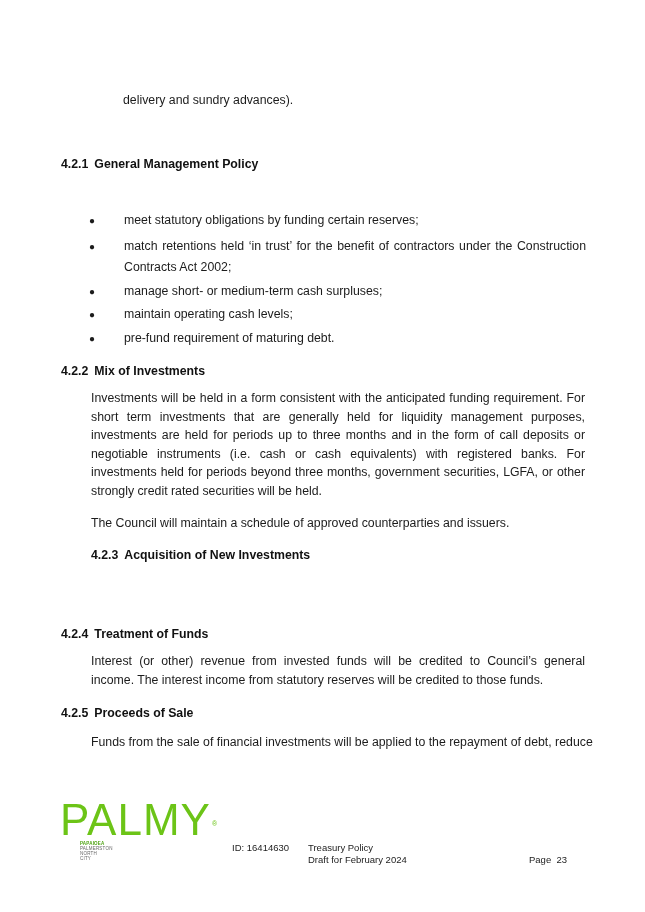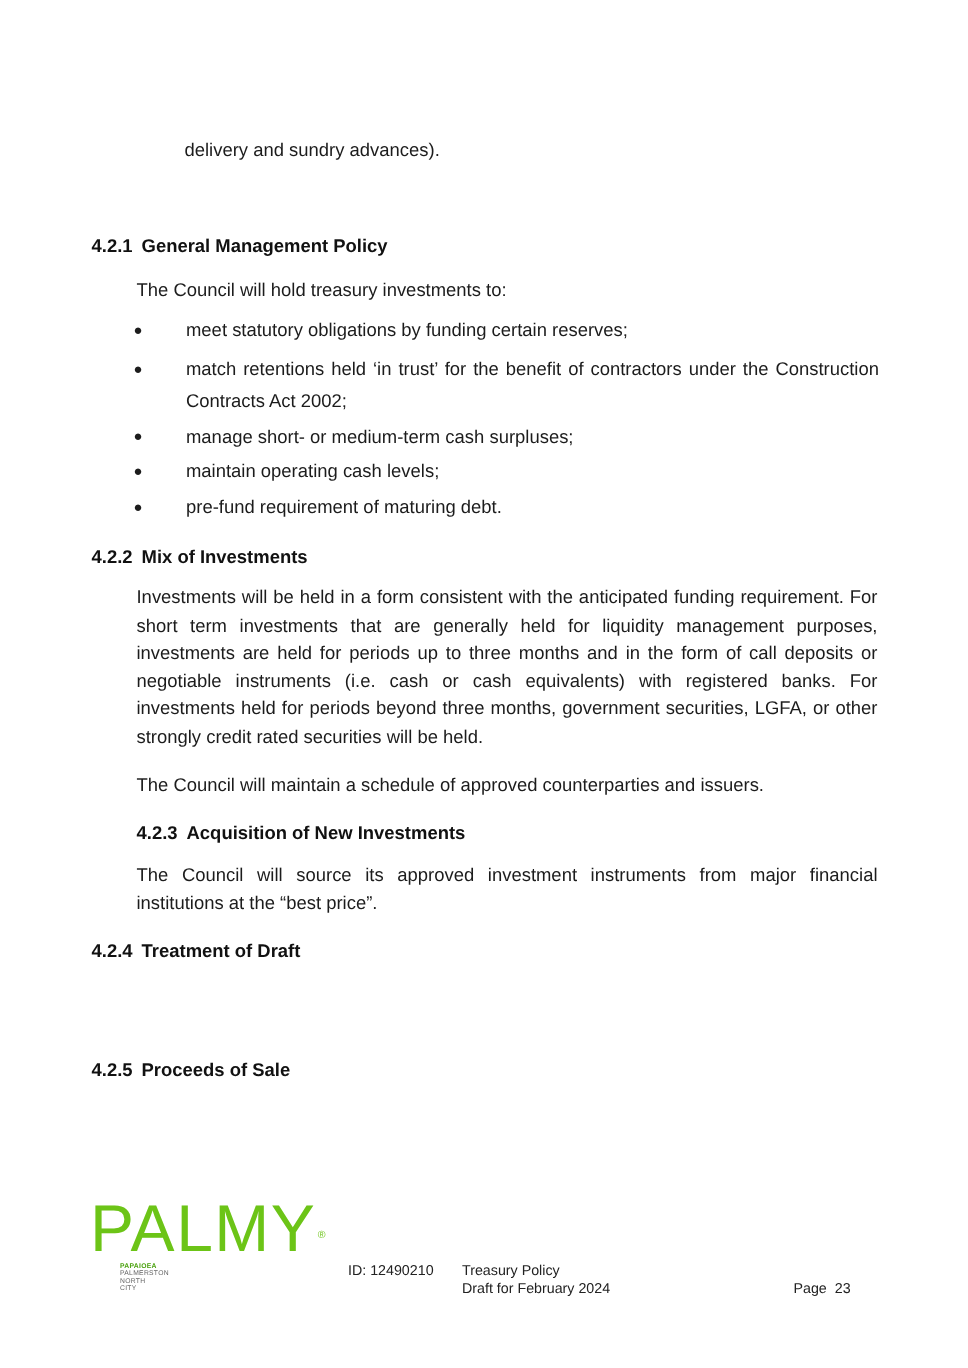--- a/index.html
+++ b/index.html
@@ -25,21 +25,20 @@
 <body>
 
 <div class="page body-text">
 
   <div class="abs" style="left:123px; top:90px;">delivery and sundry advances).</div>
 
 
   <div class="abs h3" style="left:61px; top:154px;">
     <span class="num">4.2.1</span><span>General Management Policy</span>
   </div>
-  <div class="abs para" style="top:183px;">The Council will hold treasury investments to:</div>
 
   <div class="abs bullet-row" style="top:210px;">
     <span class="bullet">●</span>
     <span class="bullet-text">meet statutory obligations by funding certain reserves;</span>
   </div>
   <div class="abs bullet-row" style="top:236px;">
     <span class="bullet">●</span>
     <span class="bullet-text">match retentions held ‘in trust’ for the benefit of contractors under the Construction Contracts Act 2002;</span>
   </div>
   <div class="abs bullet-row" style="top:281px;">
@@ -57,44 +56,45 @@
 
   <div class="abs h3" style="left:61px; top:361px;">
     <span class="num">4.2.2</span><span>Mix of Investments</span>
   </div>
   <div class="abs para" style="top:389px; line-height:18.5px;">Investments will be held in a form consistent with the anticipated funding requirement. For short term investments that are generally held for liquidity management purposes, investments are held for periods up to three months and in the form of call deposits or negotiable instruments (i.e. cash or cash equivalents) with registered banks. For investments held for periods beyond three months, government securities, LGFA, or other strongly credit rated securities will be held.</div>
   <div class="abs para" style="top:513px;">The Council will maintain a schedule of approved counterparties and issuers.</div>
 
   <div class="abs h3" style="left:63px; top:545px;margin-left:28px;">
     <span class="num">4.2.3</span><span>Acquisition of New Investments</span>
   </div>
-  <div class="abs para" style="top:574px; line-height:19px;">The Council will source its approved investment instruments from major financial institutions at the “best price”.</div>
 
   <div class="abs h3" style="left:61px; top:624px;">
-    <span class="num">4.2.4</span><span>Treatment of Draft</span>
+    <span class="num">4.2.4</span><span>Treatment of Funds</span>
   </div>
+  <div class="abs para" style="top:652px; line-height:19px;">Interest (or other) revenue from invested funds will be credited to Council’s general income. The interest income from statutory reserves will be credited to those funds.</div>
 
   <div class="abs h3" style="left:61px; top:703px;">
     <span class="num">4.2.5</span><span>Proceeds of Sale</span>
   </div>
+  <div class="abs para" style="top:732px; text-align:left; white-space:nowrap;">Funds from the sale of financial investments will be applied to the repayment of debt, reduce</div>
 
   <div class="abs" style="left:60px; top:800px;">
     <div style="display:flex; align-items:flex-end;">
       <span class="logo-word">PALMY</span>
       <span style="font-size:7px; color:#6cc417; margin-left:1px; margin-bottom:6px;">®</span>
     </div>
     <div class="logo-sub" style="margin-left:20px; margin-top:1px;">
       <div class="green">PAPAIOEA</div>
       <div>PALMERSTON</div>
       <div>NORTH</div>
       <div>CITY</div>
     </div>
   </div>
 
-  <div class="abs footer" style="left:232px; top:842px;">ID: 12490210</div>
+  <div class="abs footer" style="left:232px; top:842px;">ID: 16414630</div>
   <div class="abs footer" style="left:308px; top:842px;">
     <div>Treasury Policy</div>
     <div>Draft for February 2024</div>
   </div>
   <div class="abs footer" style="left:529px; top:854px;">
     <span>Page</span>&nbsp;&nbsp;<span>23</span>
   </div>
 
 </div>
 

